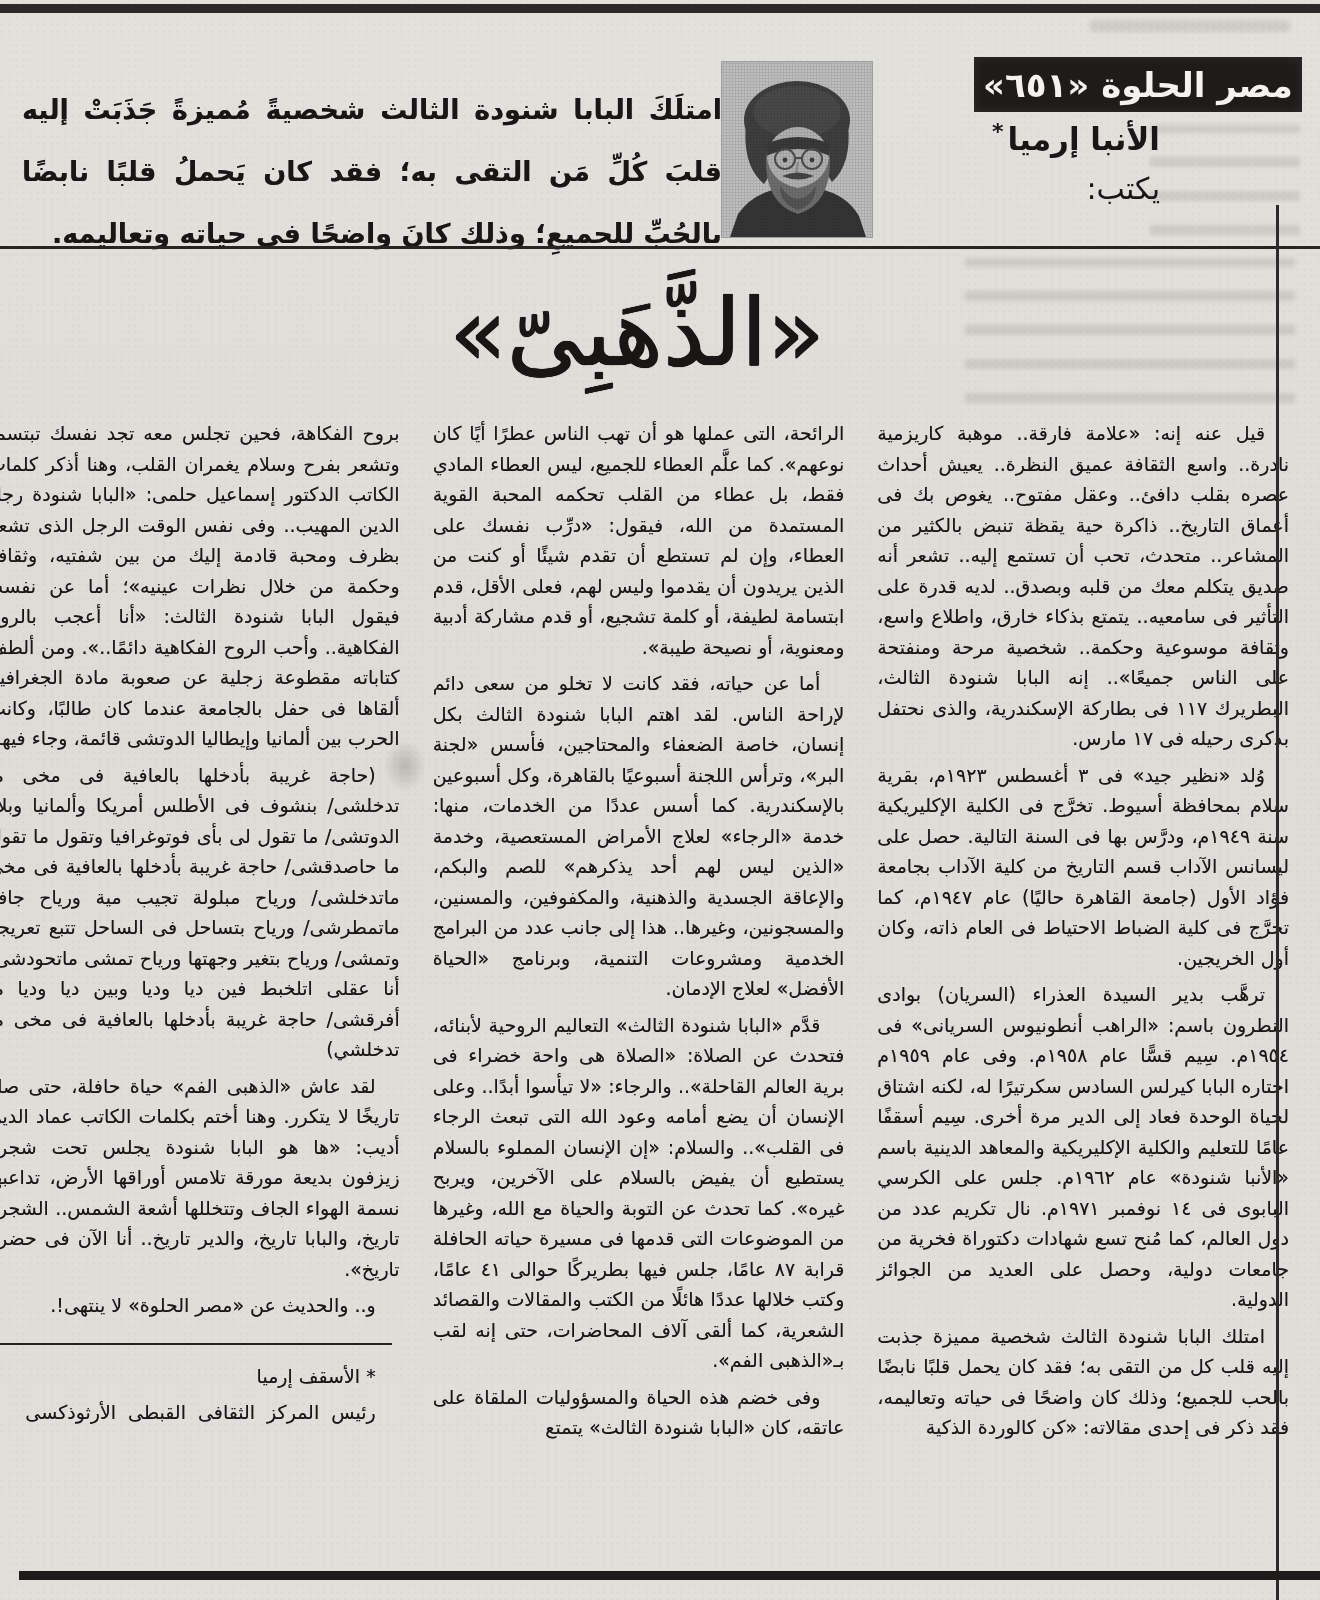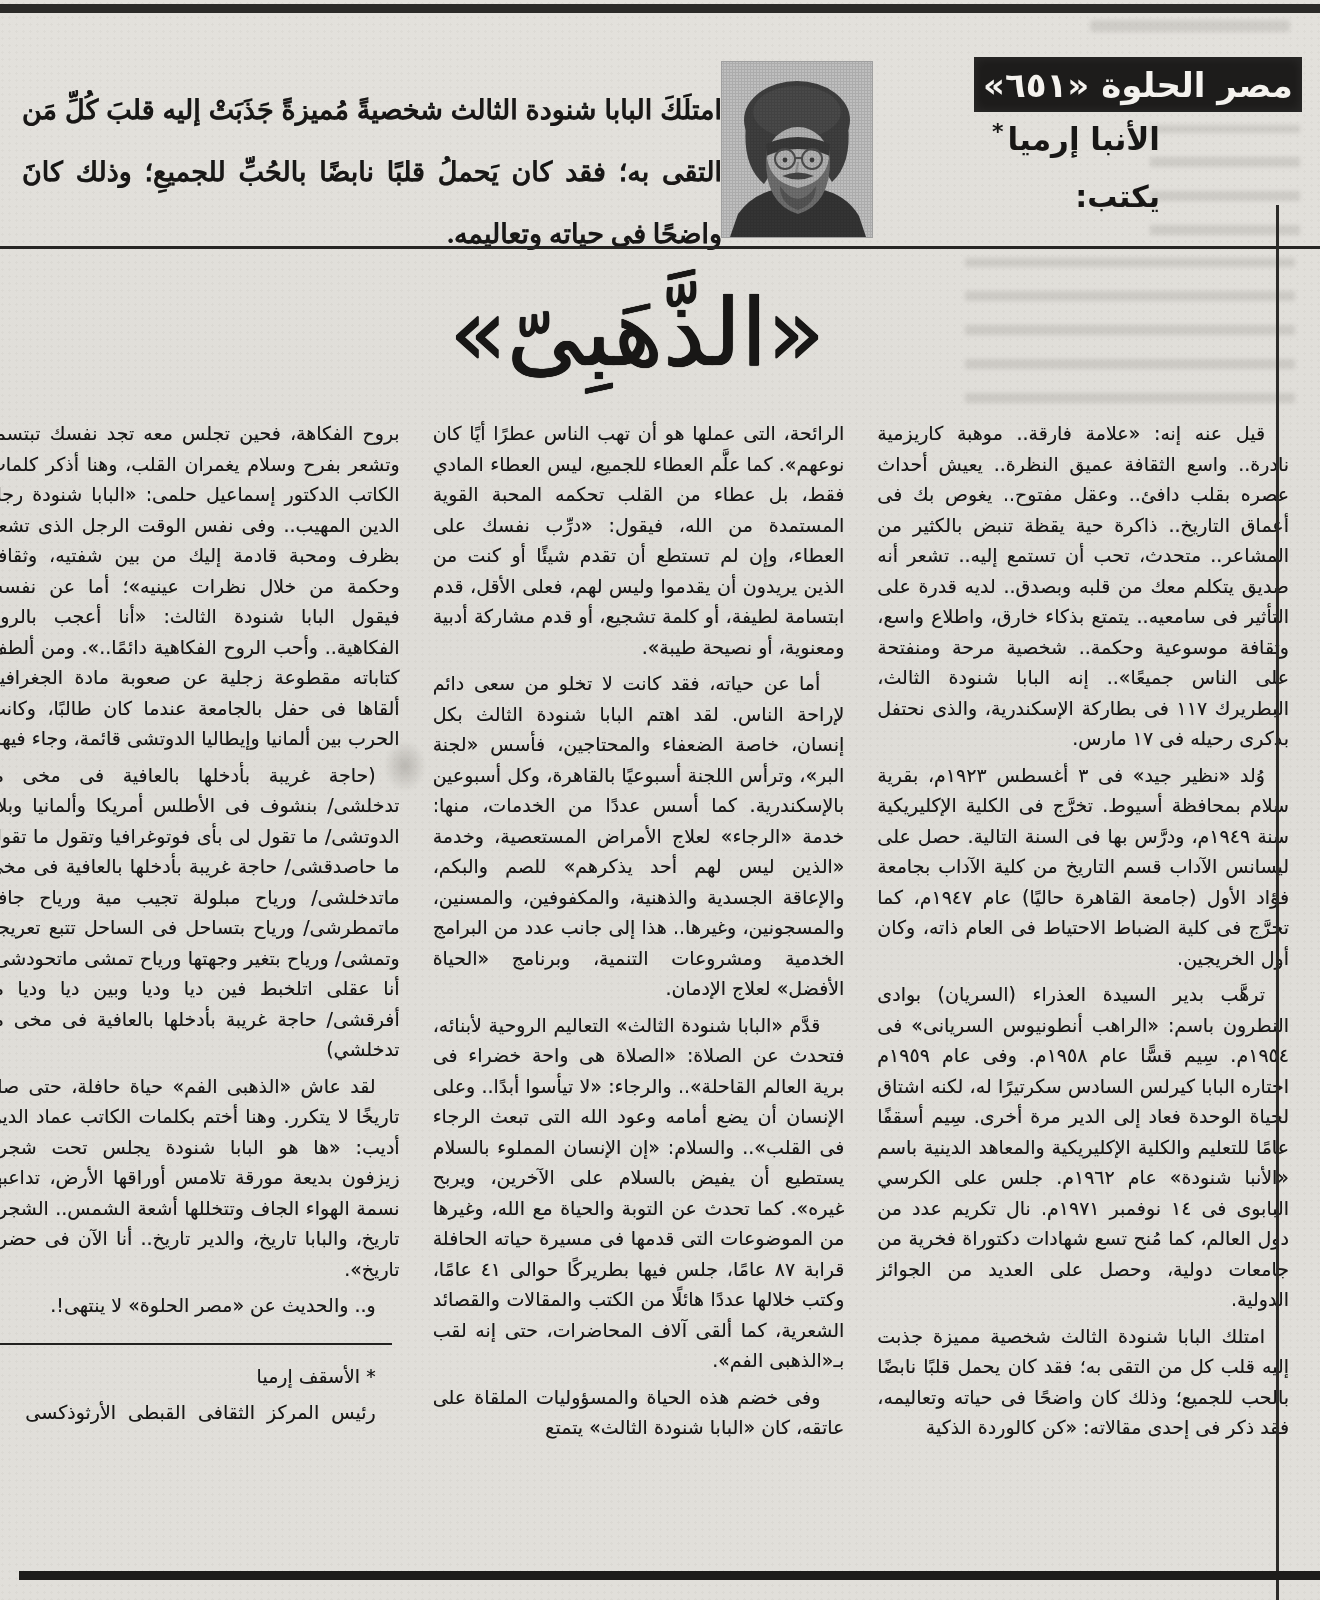--- a/index.html
+++ b/index.html
@@ -26,37 +26,37 @@
   .badge{
     position:absolute;top:57px;right:18px;width:328px;height:55px;
     background:#1d1c1b;color:#f4f2ee;
     display:flex;align-items:center;justify-content:center;
     font-size:34px;font-weight:bold;letter-spacing:.5px;
     box-shadow:inset 0 0 12px rgba(255,255,255,.08);
   }
   .author-block{position:absolute;top:118px;right:160px;width:230px;}
   .author-name{font-size:31px;font-weight:bold;line-height:1.25;}
   .author-mark{display:inline-block;font-size:22px;vertical-align:super;margin-right:4px;}
-  .author-verb{font-size:30px;font-weight:bold;margin-top:20px;}
+  .author-verb{font-size:30px;font-weight:normal;margin-top:12px;}
 
   .photo{
     position:absolute;top:62px;left:758px;width:150px;height:175px;
     outline:1px solid #a09d98;
     filter:grayscale(1) contrast(.96) brightness(1.02);
     overflow:hidden;
   }
   .photo::after{
     content:"";position:absolute;inset:0;
     background-image:radial-gradient(rgba(0,0,0,.10) 1px, transparent 1.2px);
     background-size:3px 3px;pointer-events:none;
   }
   .intro{
     position:absolute;top:52px;left:58px;width:700px;
     font-size:27px;font-weight:bold;line-height:62px;
-    text-align:justify;text-shadow:0 0 .5px rgba(25,24,22,.55);font-family:Liberation Serif, serif;
+    text-align:justify;text-shadow:0 0 .5px rgba(25,24,22,.55);
   }
   .header-rule{position:absolute;top:246px;left:0;right:0;height:3px;background:#262523;}
 
   
   .title{
     position:absolute;top:258px;left:8px;right:18px;height:150px;
     text-align:center;font-size:94px;font-weight:normal;line-height:150px;
     letter-spacing:-1px;
     text-shadow:0 0 1px #141312, .6px 0 #141312, -.6px 0 #141312;
   }

